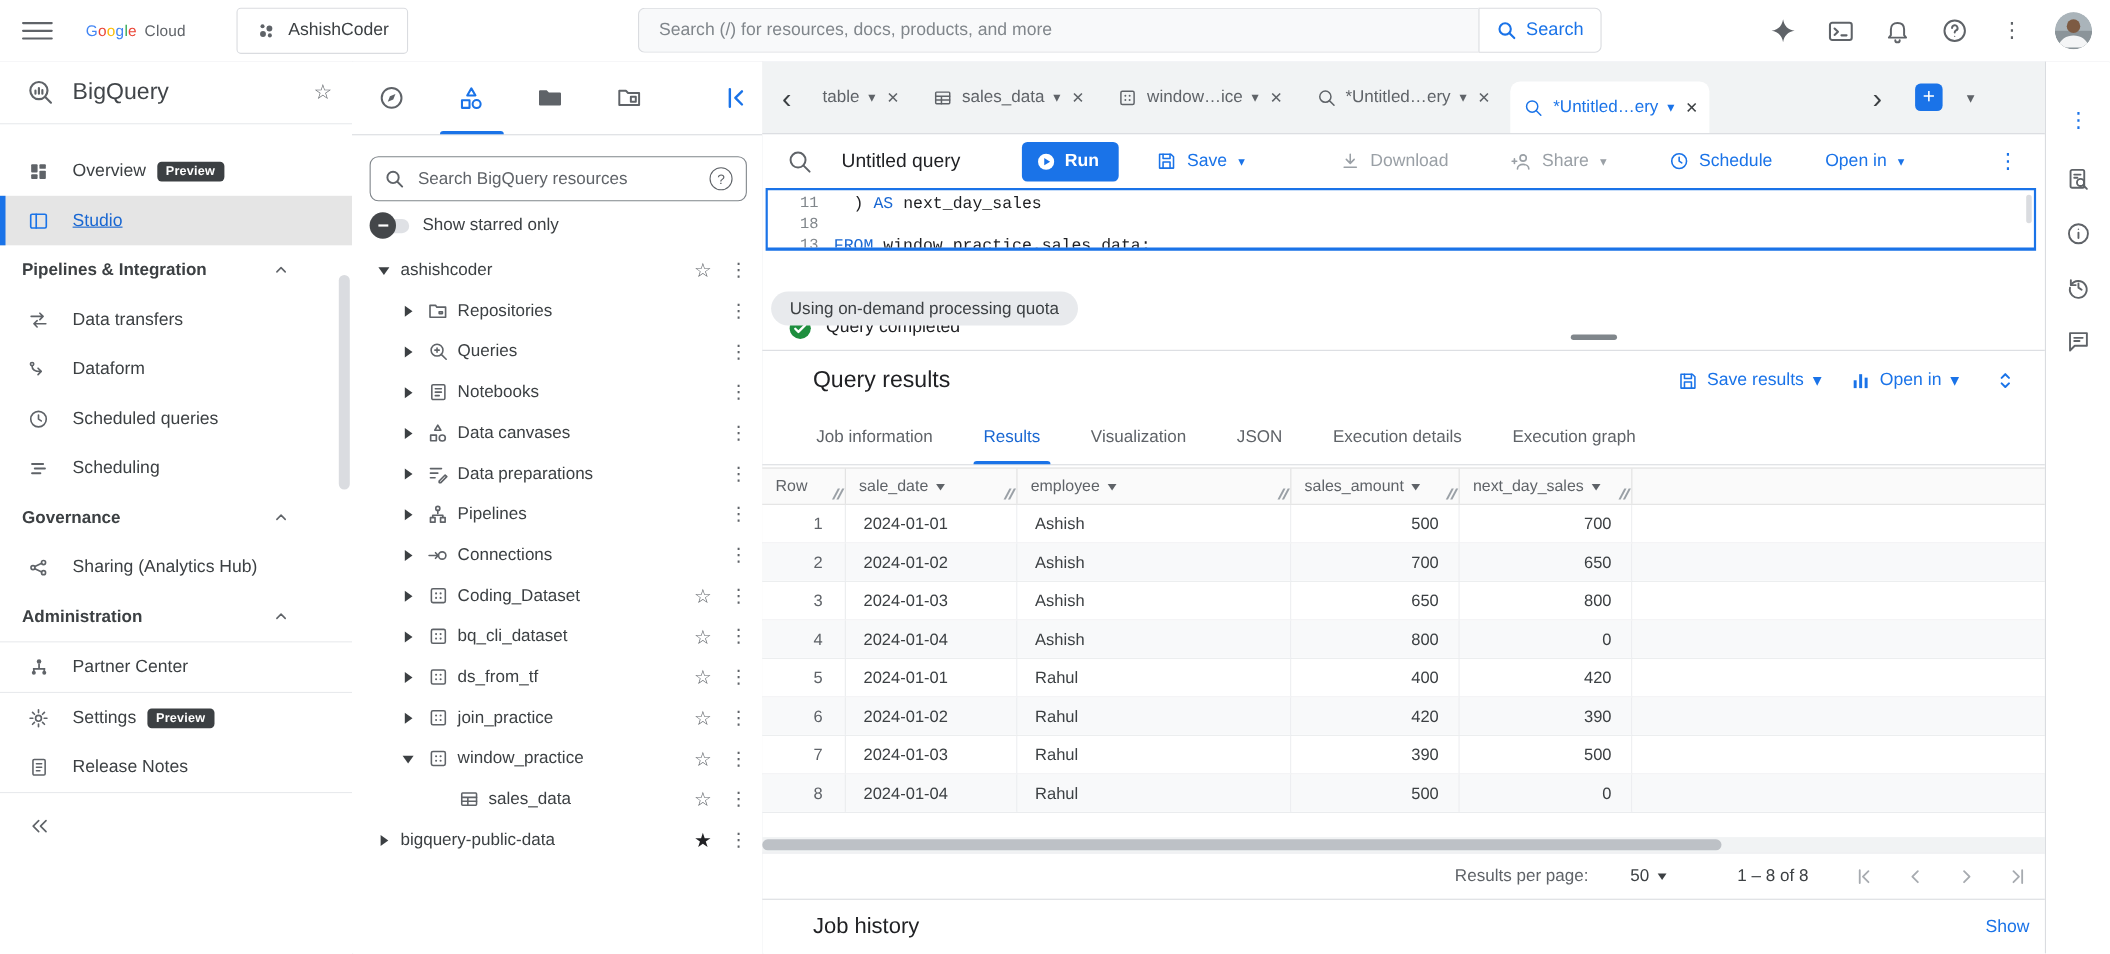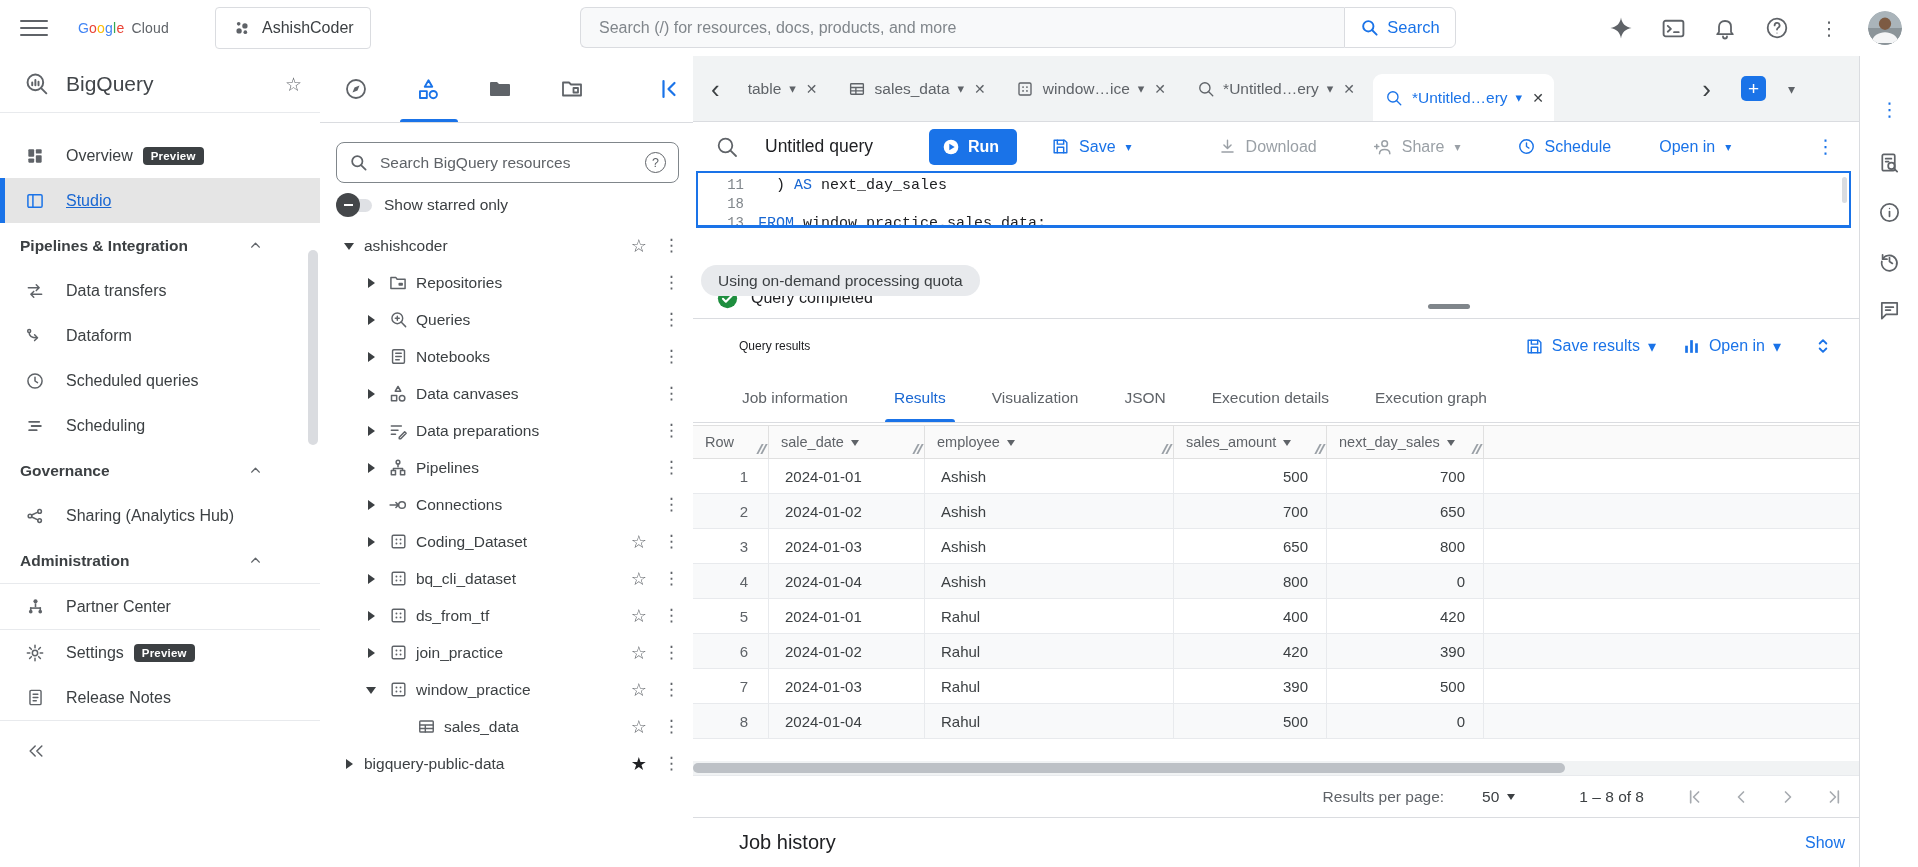--- a/index.html
+++ b/index.html
@@ -99,21 +99,21 @@
   .code{white-space:pre;color:#202124;}
   .kw{color:#1967d2;}
   .ethumb{position:absolute;right:2px;top:4px;width:5px;height:26px;background:#dadce0;border-radius:3px;}
 
   .statusrow{position:absolute;left:24px;top:178px;height:32px;display:flex;align-items:center;gap:13px;font-size:16px;color:#202124;margin-top:48px;}
   .chip{position:absolute;left:8px;top:209px;height:31px;background:#e8eaed;border-radius:16px;display:flex;align-items:center;padding:0 17px;font-size:15.5px;color:#3c4043;}
   .dragbar{position:absolute;left:735px;top:248px;width:42px;height:5px;background:#80868b;border-radius:3px;cursor:row-resize;}
 
   .results{position:absolute;left:0;top:262px;right:0;bottom:0;border-top:1px solid #dadce0;}
   .rhead{height:54px;display:flex;align-items:center;padding:0 26px 0 46px;box-sizing:border-box;}
-  .rtitle{font-size:12px;color:#202124;flex:1;}
+  .rtitle{font-size:21px;color:#202124;flex:1;}
   .rbtns{display:flex;align-items:center;gap:26px;color:#1a73e8;}
   .rbtn{display:flex;align-items:center;gap:8px;font-size:16px;cursor:pointer;}
   .rtabs{height:50px;border-bottom:1px solid #dadce0;display:flex;align-items:stretch;padding-left:26px;box-sizing:border-box;}
   .rtab{display:flex;align-items:center;padding:0 23px;font-size:15.5px;color:#5f6368;cursor:pointer;position:relative;white-space:nowrap;}
   .rtab.active{color:#1967d2;}
   .rtab.active::after{content:"";position:absolute;left:14px;right:14px;bottom:0;height:3px;background:#1a73e8;border-radius:3px 3px 0 0;}
 
   .grid{position:absolute;left:0;top:106px;right:0;}
   .gr{display:grid;grid-template-columns:76px 156px 249px 153px 157px auto;text-align:right;}
   .ghead{height:32px;background:#fafafa;border-top:1px solid #e0e0e0;border-bottom:1px solid #e0e0e0;}

